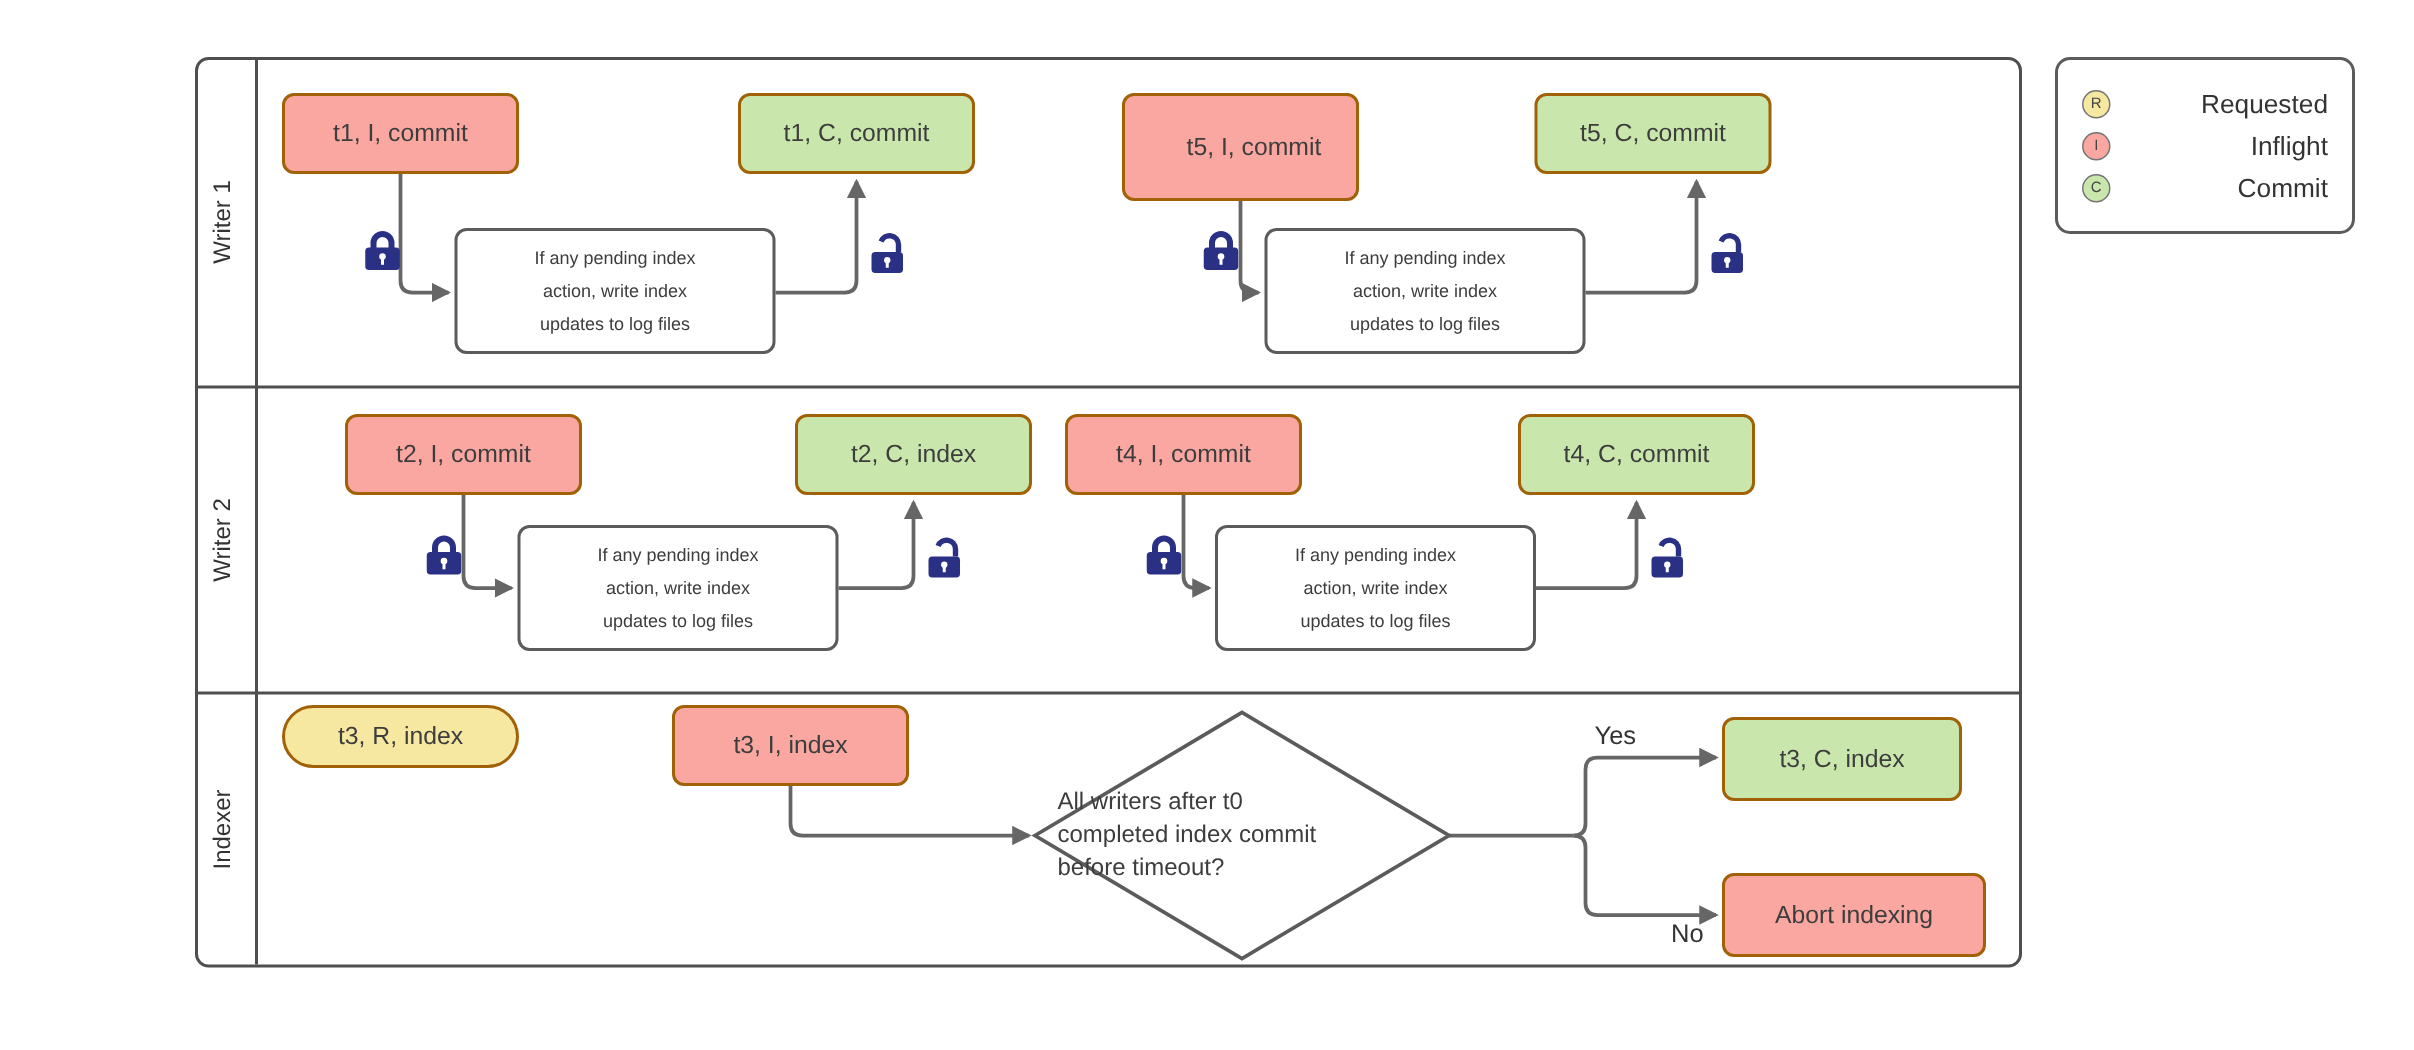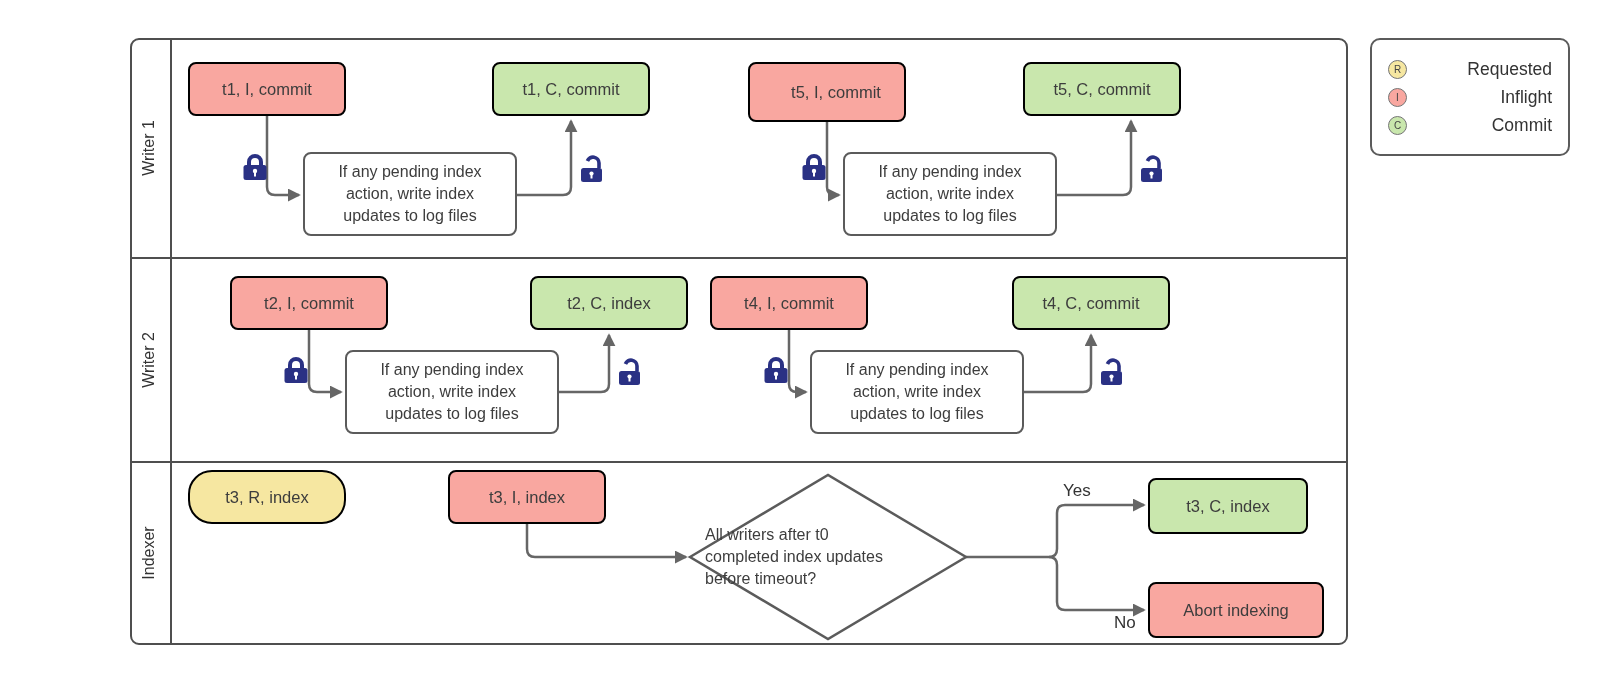--- a/index.html
+++ b/index.html
@@ -12,30 +12,30 @@
   .title-col-line{position:absolute;left:38px;top:0;bottom:0;width:0;
         border-left:2.5px solid #4f4f4f;}
   .lane-sep{position:absolute;left:0;right:0;height:0;border-top:2.5px solid #4f4f4f;}
   .lane-sep.s1{top:217px;}
   .lane-sep.s2{top:421px;}
   .lane-title{position:absolute;width:110px;height:22px;line-height:22px;
         transform:rotate(-90deg);text-align:center;font-size:16px;color:#333;}
 
   
   .node{position:absolute;display:flex;align-items:center;justify-content:center;
-        border:2px solid #000000;border-radius:8px;font-size:16.5px;color:#3d3d3d;
+        border:2px solid #a16207;border-radius:8px;font-size:16.5px;color:#3d3d3d;
         box-sizing:border-box;background:#fff;}
   .fill-inflight{background:#f9a7a0;}
   .fill-commit{background:#c9e7ad;}
   .fill-requested{background:#f6e7a1;}
 
   .note{position:absolute;width:214px;height:84px;background:#ffffff;
         border:2.5px solid #5b5b5b;border-radius:8px;box-sizing:border-box;
         display:flex;flex-direction:column;justify-content:center;text-align:center;
-        font-size:16px;line-height:22px;color:#3d3d3d;}
+        font-size:12px;line-height:22px;color:#3d3d3d;}
 
   .diamond-text{position:absolute;left:705px;top:524px;width:246px;
         font-size:16px;line-height:22px;color:#3d3d3d;}
 
   .edge-label{position:absolute;font-size:17px;color:#333;}
 
   .conn{position:absolute;left:0;top:0;pointer-events:none;}
 
   .lock{position:absolute;}
 
@@ -96,21 +96,21 @@
     </g>
   </svg>
 
   <div class="node fill-inflight" style="left:188px;top:62px;width:158px;height:54px;">t1, I, commit</div>
   <div class="node fill-commit" style="left:492px;top:62px;width:158px;height:54px;">t1, C, commit</div>
   <div class="note" style="left:303px;top:152px;">
     <div>If any pending index</div>
     <div>action, write index</div>
     <div>updates to log files</div>
   </div>
-  <div class="node fill-inflight" style="left:748px;top:62px;width:158px;height:60px;padding-left:18px;">t5, I, commit</div>
+  <div class="node fill-inflight" style="left:748px;top:62px;width:158px;height:72px;padding-left:18px;">t5, I, commit</div>
   <div class="node fill-commit" style="left:1023px;top:62px;width:158px;height:54px;">t5, C, commit</div>
   <div class="note" style="left:843px;top:152px;">
     <div>If any pending index</div>
     <div>action, write index</div>
     <div>updates to log files</div>
   </div>
 
   <div class="node fill-inflight" style="left:230px;top:276px;width:158px;height:54px;">t2, I, commit</div>
   <div class="node fill-commit" style="left:530px;top:276px;width:158px;height:54px;">t2, C, index</div>
   <div class="note" style="left:345px;top:350px;">
@@ -119,25 +119,25 @@
     <div>updates to log files</div>
   </div>
   <div class="node fill-inflight" style="left:710px;top:276px;width:158px;height:54px;">t4, I, commit</div>
   <div class="node fill-commit" style="left:1012px;top:276px;width:158px;height:54px;">t4, C, commit</div>
   <div class="note" style="left:810px;top:350px;">
     <div>If any pending index</div>
     <div>action, write index</div>
     <div>updates to log files</div>
   </div>
 
-  <div class="node fill-requested" style="left:188px;top:470px;width:158px;height:54px;border-radius:24px;">t3, R, index</div>
+  <div class="node fill-requested" style="left:188px;top:470px;width:158px;height:42px;border-radius:24px;">t3, R, index</div>
   <div class="node fill-inflight" style="left:448px;top:470px;width:158px;height:54px;">t3, I, index</div>
   <div class="diamond-text">
     <div>All writers after t0</div>
-    <div>completed index updates</div>
+    <div>completed index commit</div>
     <div>before timeout?</div>
   </div>
   <div class="edge-label" style="left:1063px;top:481px;">Yes</div>
   <div class="edge-label" style="left:1114px;top:613px;">No</div>
   <div class="node fill-commit" style="left:1148px;top:478px;width:160px;height:56px;">t3, C, index</div>
   <div class="node fill-inflight" style="left:1148px;top:582px;width:176px;height:56px;">Abort indexing</div>
 
   <svg class="lock" style="left:242px;top:152px;" width="26" height="30" viewBox="0 0 26 30">
     <path d="M7 14 V10 a6 6 0 0 1 12 0 V14" fill="none" stroke="#2a3184" stroke-width="4"></path>
     <rect x="1.5" y="13" width="23" height="15" rx="2.5" fill="#2a3184"></rect>

